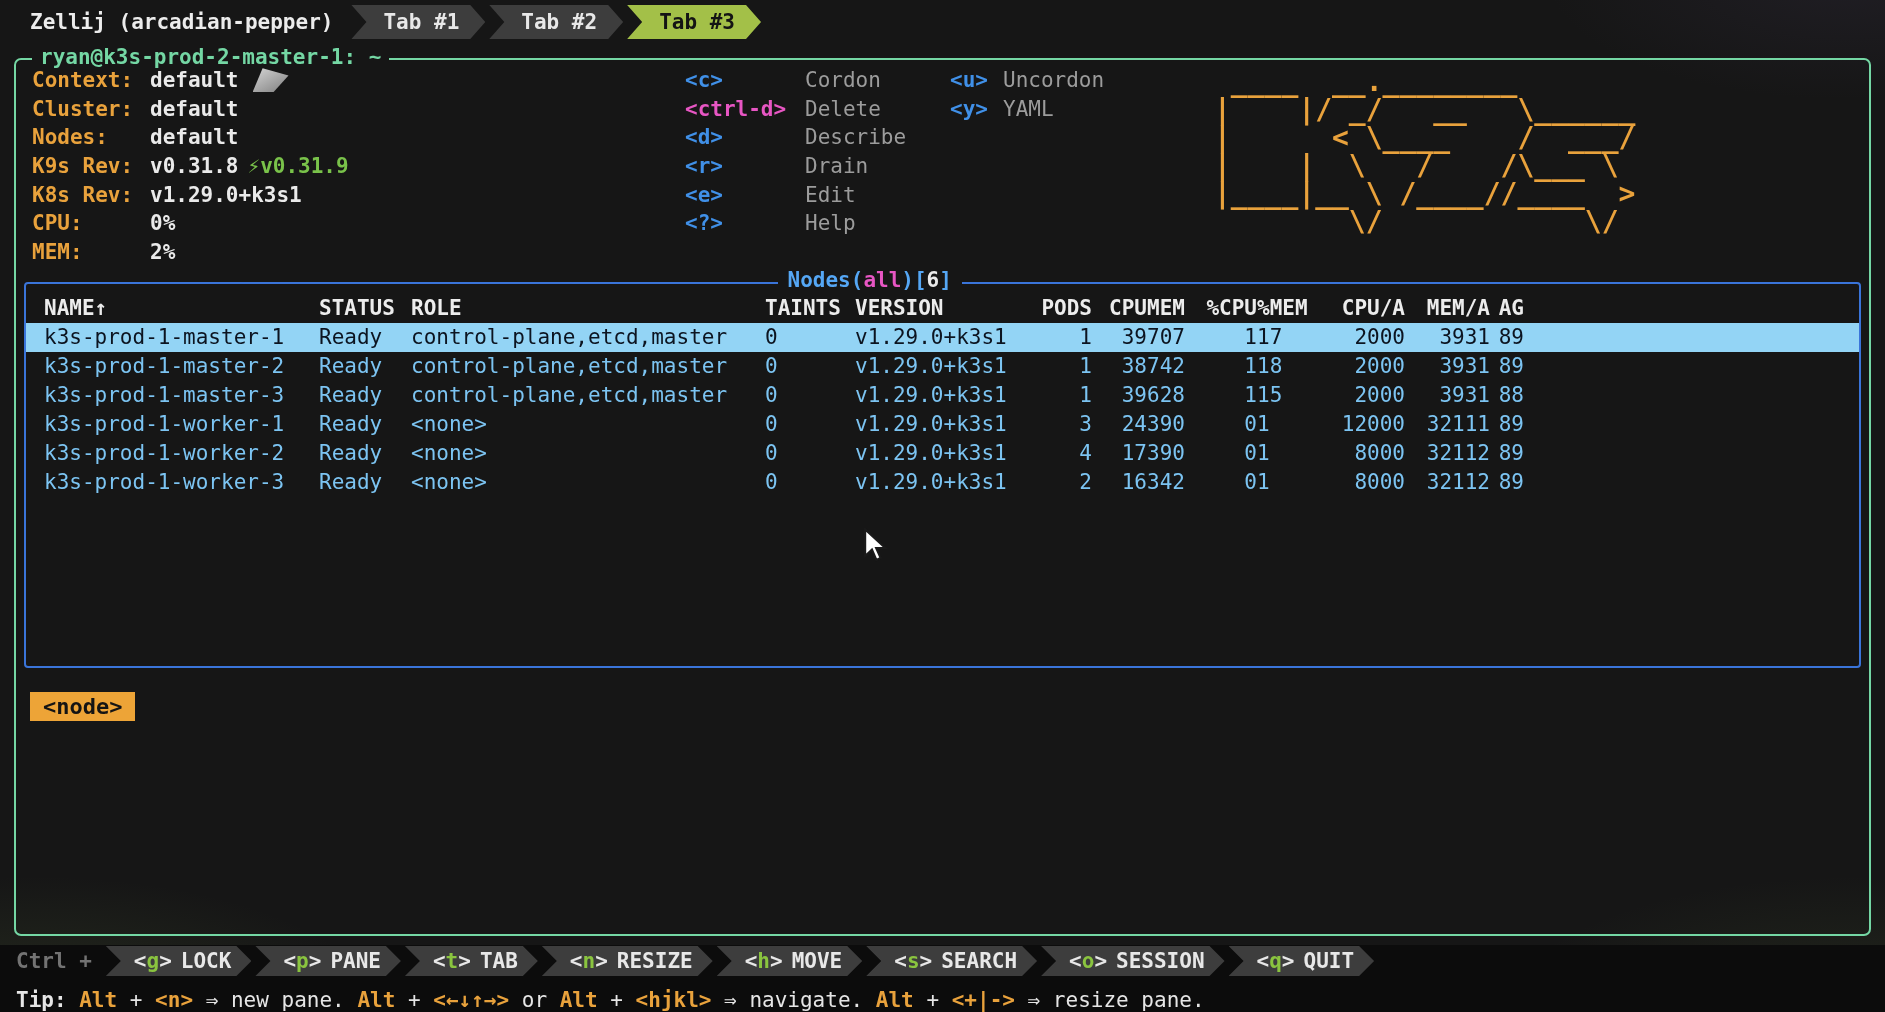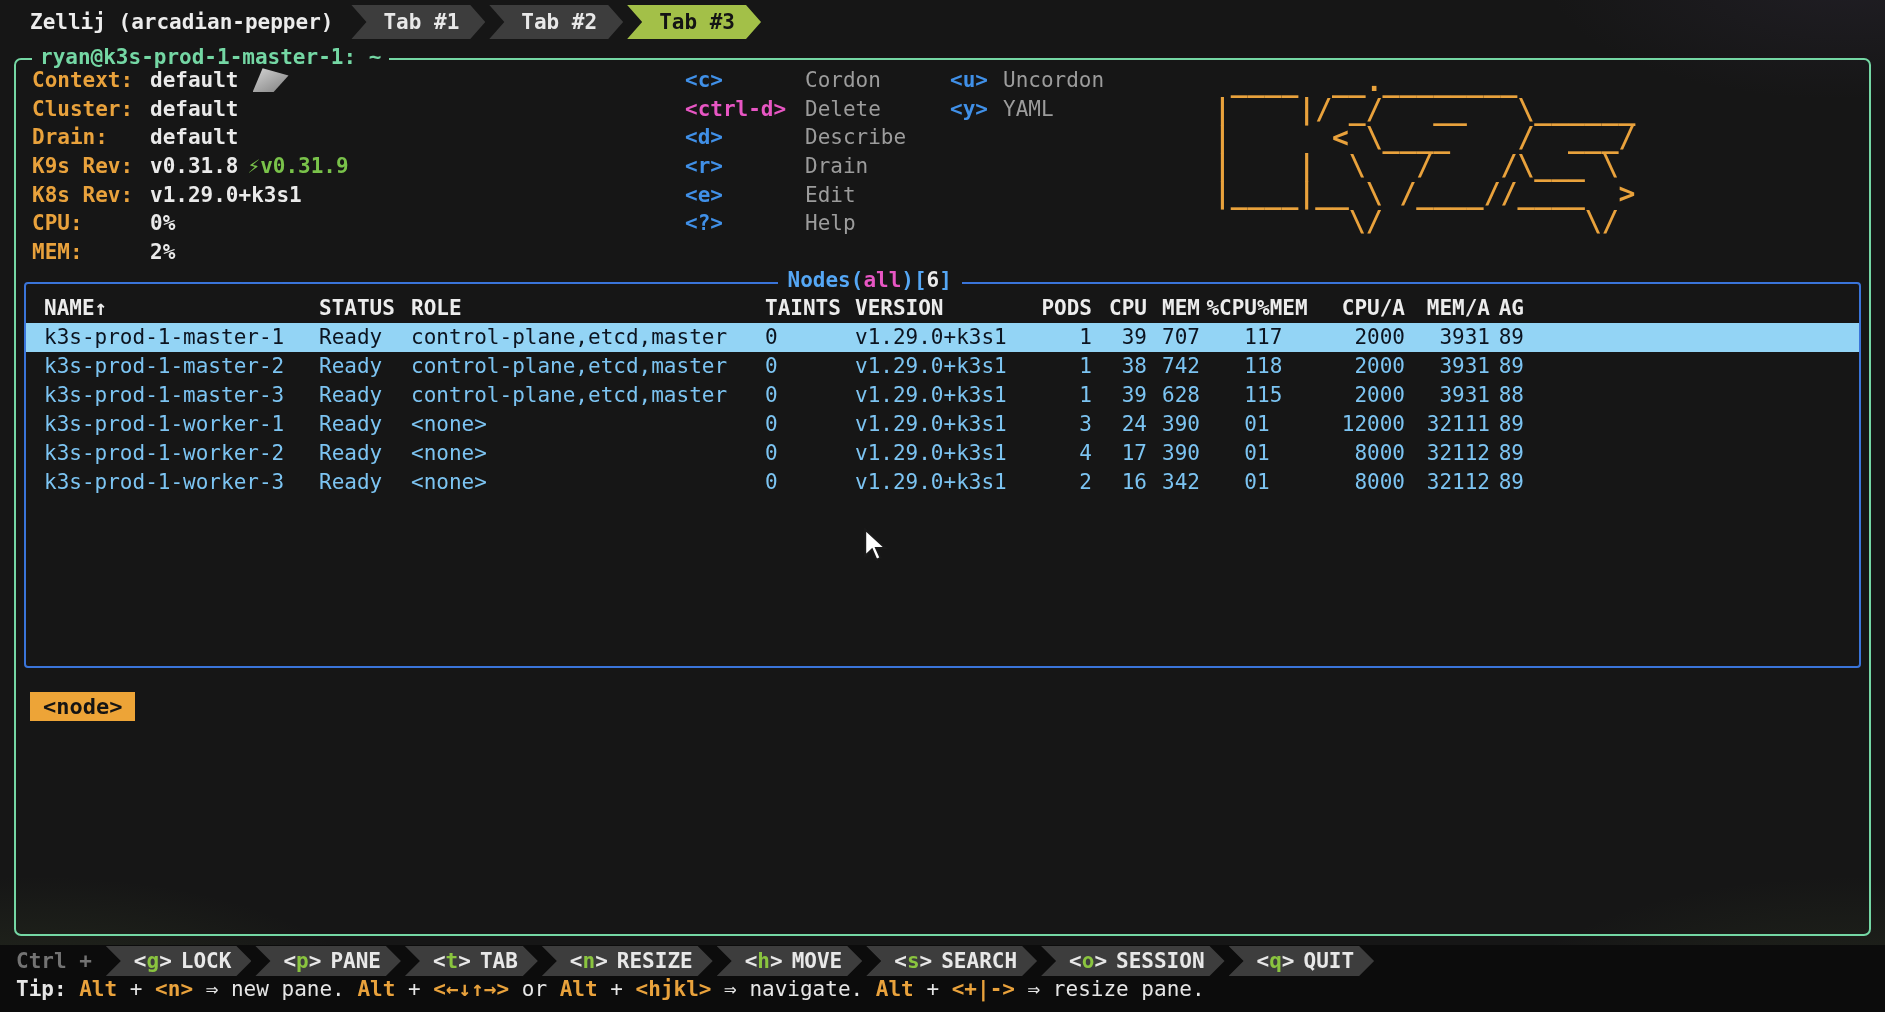--- a/index.html
+++ b/index.html
@@ -78,21 +78,21 @@
     font-size:21px; font-weight:bold; white-space:pre;
   }
   .tb { color:#55a7f5; } .tp { color:#e756c3; } .tw { color:#eaeaea; }
   .tbody { padding-top:10px; font-size:21px; }
   .thead, .trow { height:29px; line-height:29px; padding-left:18px; white-space:pre; }
   .thead { color:#ececec; font-weight:bold; }
   .trow { color:#7cc4f2; }
   .trow.sel { background:#93d4f5; color:#0c1420; }
   .c { display:inline-block; white-space:pre; overflow:hidden; vertical-align:top; }
   .c0{width:275px} .c1{width:92px} .c2{width:354px} .c3{width:90px} .c4{width:181px}
-  .c5{width:56px;text-align:right} .c6{width:55px;text-align:right} .c7{width:53px;text-align:right}
+  .c5{width:56px;text-align:right} .c6{width:55px;text-align:right} .c7{width:53px;}
   .c8{width:57px;text-align:right} .c9{width:60px;text-align:left} .c10{width:88px;text-align:right}
   .c11{width:85px;text-align:right} .c12{width:34px;text-align:right}
 
   .crumb {
     position:absolute; left:14px; top:632px;
     background:#eda437; color:#141414; font-weight:bold; font-size:22px;
     padding:2px 13px; white-space:pre;
   }
 
   
@@ -101,52 +101,52 @@
     background:#0c0c0c; display:flex; align-items:center; padding-left:16px;
   }
   .prefix { color:#737373; font-weight:bold; font-size:21px; margin-right:14px; white-space:pre; }
   .ribbon.sb { height:30px; line-height:30px; padding:0 20px 0 28px; }
   .kg { color:#8ac43f; font-weight:bold; }
   .br { color:#e8e8e8; font-weight:bold; }
   .rl { margin-left:9px; }
 
   .tip {
     position:absolute; left:0; right:0; bottom:0; height:35px;
-    background:#0c0c0c; display:flex; align-items:flex-start; padding-left:16px;
+    background:#0c0c0c; display:flex; align-items:flex-end; padding-left:16px;
     font-size:21px; color:#e6e6e6; white-space:pre;
   }
   .tip .o { color:#e9a23c; font-weight:bold; }
   .tip .b { font-weight:bold; }
 
   .cursor { position:absolute; left:862px; top:528px; }
 </style>
 </head>
 <body>
 
 <div class="screen">
 
   <div class="topbar">
     <span class="session">Zellij (arcadian-pepper)</span>
     <div class="ribbon"><span>Tab #1</span></div>
     <div class="ribbon"><span>Tab #2</span></div>
     <div class="ribbon active"><span>Tab #3</span></div>
   </div>
 
   <div class="pane">
-    <div class="pane-title">ryan@k3s-prod-1-master-1: ~</div>
+    <div class="pane-title">ryan@k3s-prod-2-master-1: ~</div>
 
     <div class="info">
       <div class="irow">
         <span class="ilab">Context:</span><span class="ival">default</span><span class="ctx-icon"></span>
       </div>
       <div class="irow">
         <span class="ilab">Cluster:</span><span class="ival">default</span>
       </div>
       <div class="irow">
-        <span class="ilab">Drain:</span><span class="ival">default</span>
+        <span class="ilab">Nodes:</span><span class="ival">default</span>
       </div>
       <div class="irow">
         <span class="ilab">K9s Rev:</span><span class="ival">v0.31.8</span><span class="iextra">⚡v0.31.9</span>
       </div>
       <div class="irow">
         <span class="ilab">K8s Rev:</span><span class="ival">v1.29.0+k3s1</span>
       </div>
       <div class="irow">
         <span class="ilab">CPU:</span><span class="ival">0%</span>
       </div>

